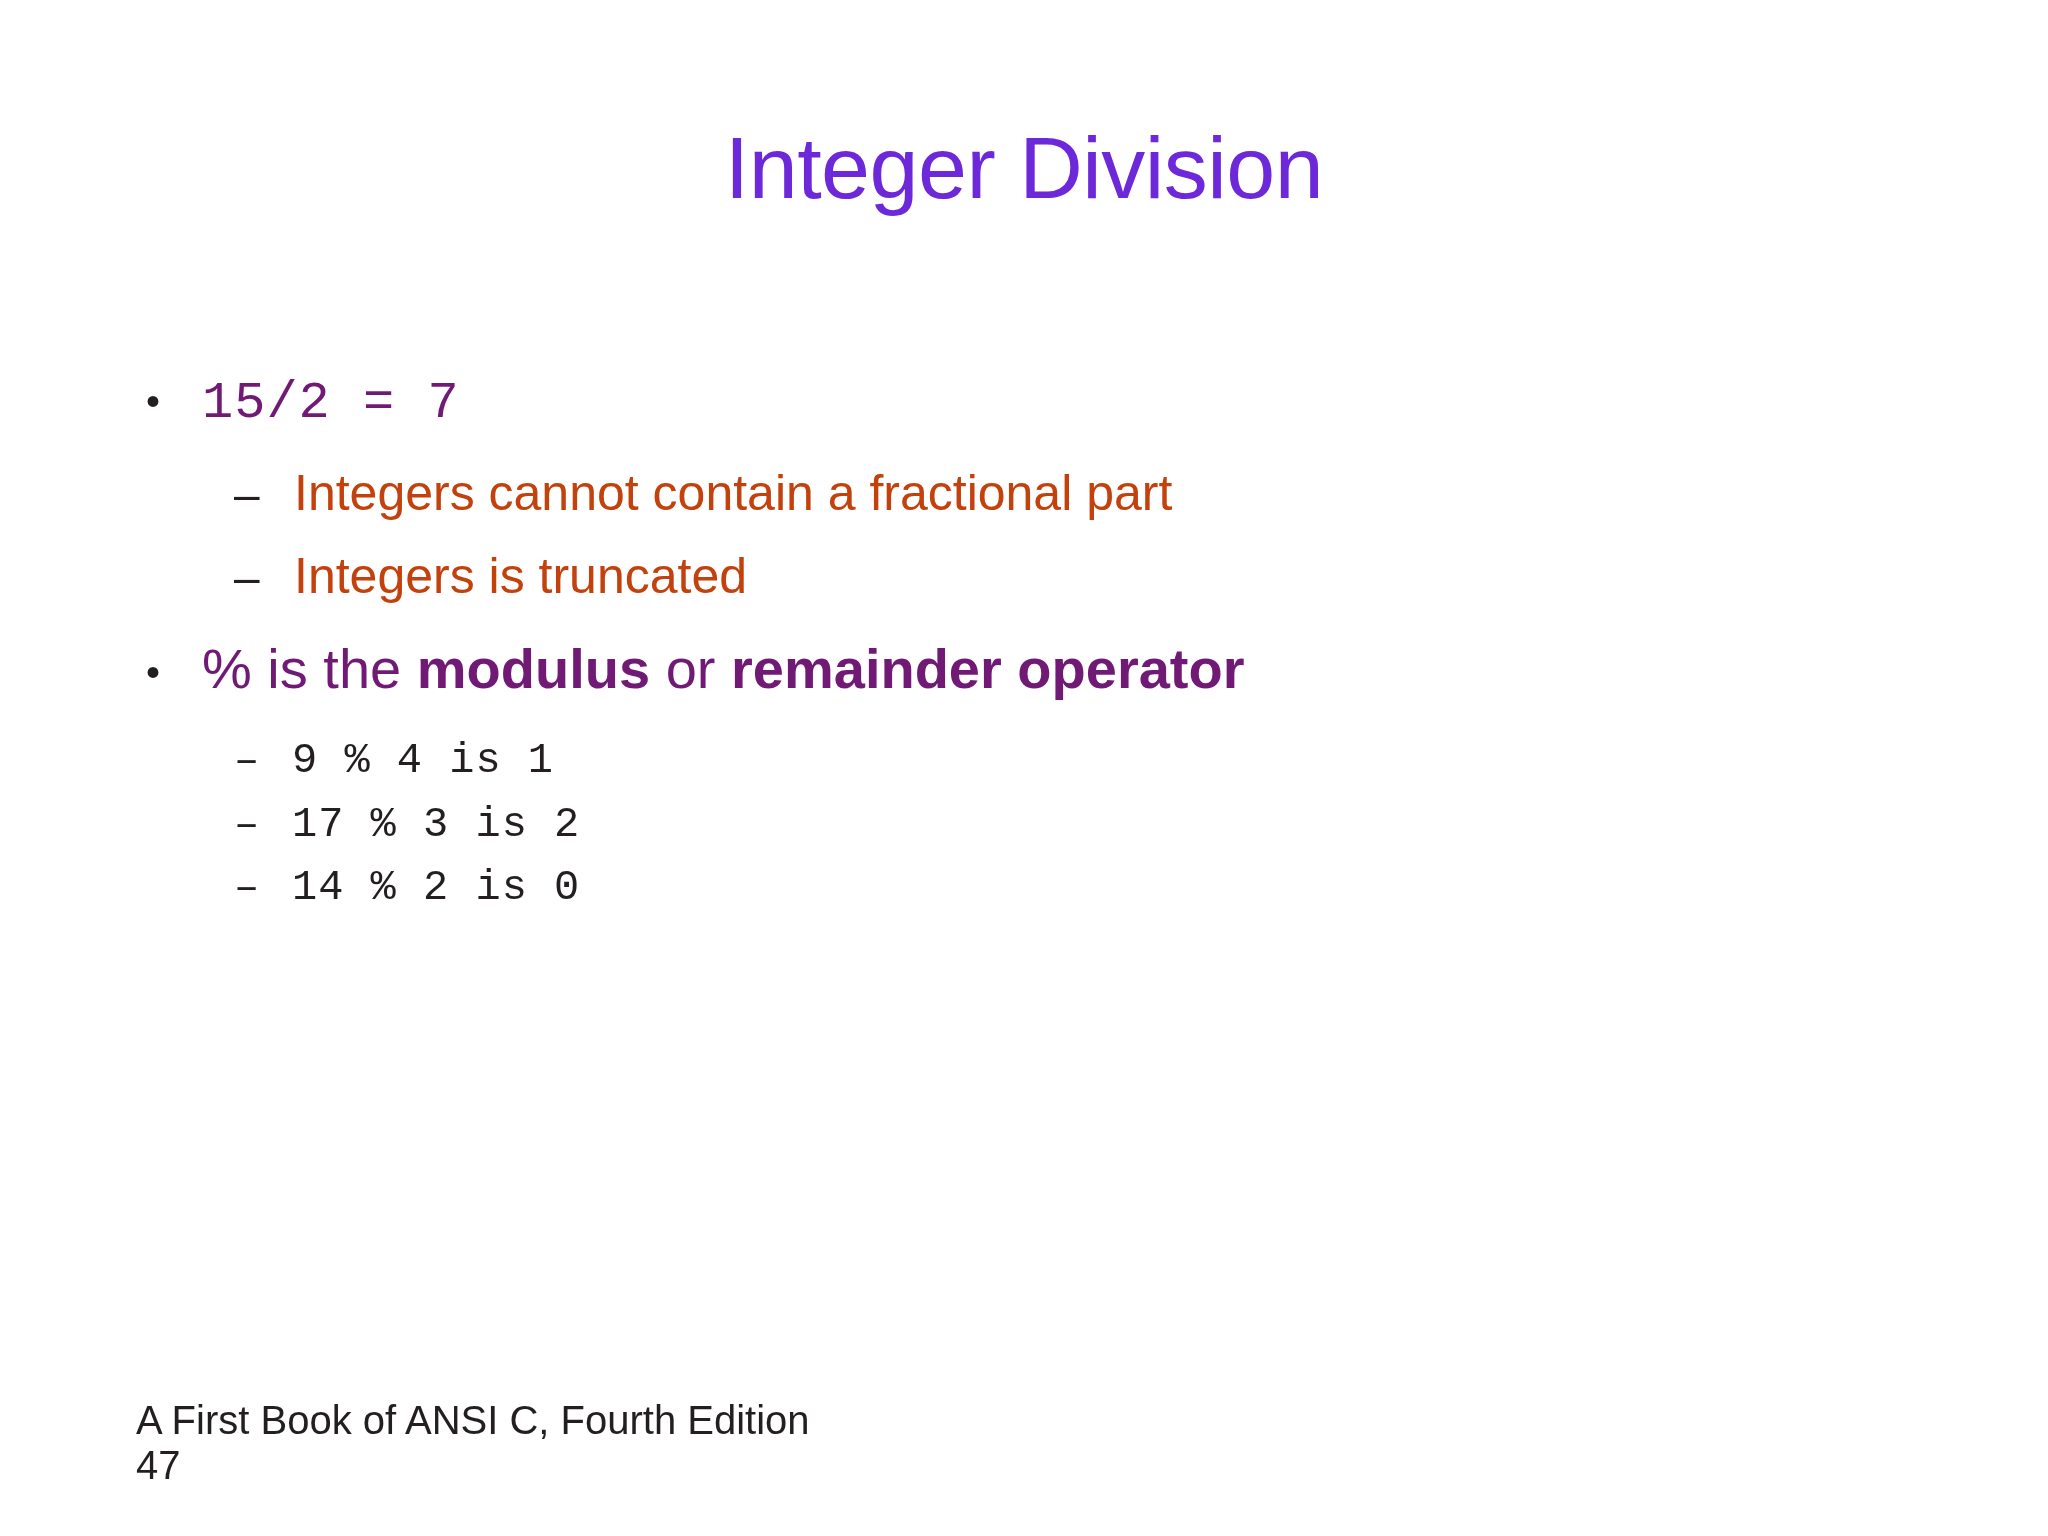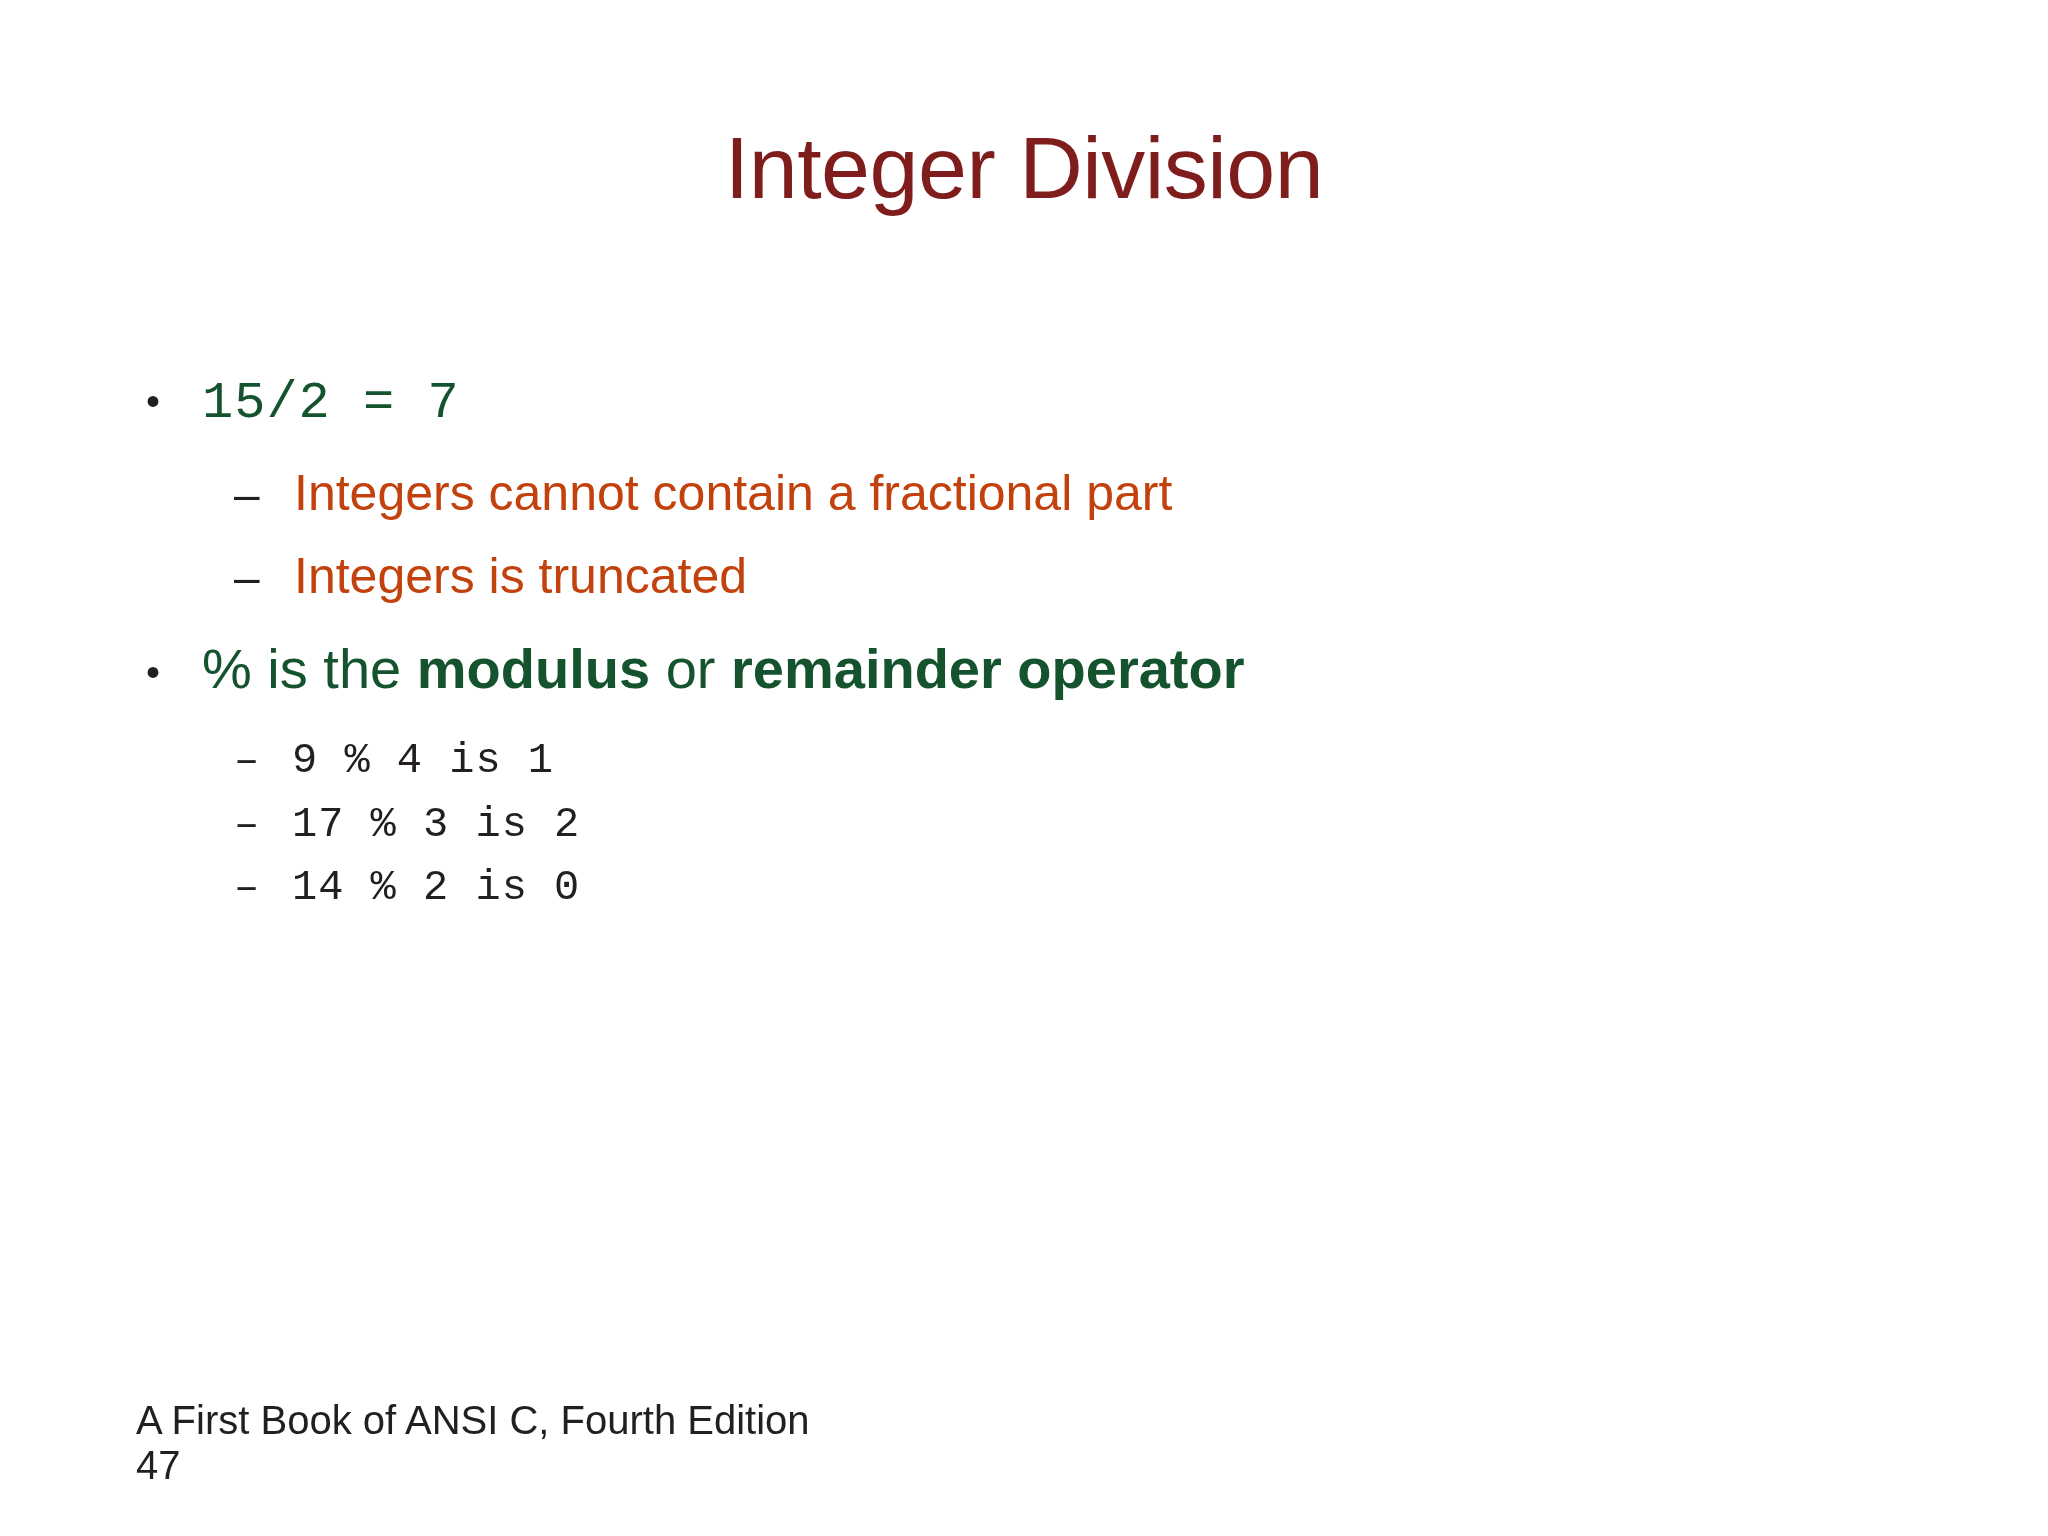--- a/index.html
+++ b/index.html
@@ -28,21 +28,21 @@
     position: absolute;
     top: 122px;
     left: 0;
     width: 2048px;
     text-align: center;
     font-family: "Liberation Sans", sans-serif;
     font-size: 88px;
     font-weight: 400;
     line-height: 1.05;
     letter-spacing: -0.5px;
-    color: #7f1d1d;
+    color: #6d28d9;
     white-space: nowrap;
   }
 
   
   .body-area {
     position: absolute;
     top: 372px;
     left: 130px;
     width: 1800px;
   }
@@ -64,21 +64,21 @@
     line-height: 1;
     text-align: left;
     padding-left: 16px;
     box-sizing: border-box;
     color: #231f20;
     transform: translateY(-2px);
   }
   .lvl1 .content {
     font-size: 54px;
     line-height: 1.22;
-    color: #14532d;
+    color: #701a75;
   }
   .lvl1.mono .content {
     font-family: "Liberation Mono", "DejaVu Sans Mono", monospace;
     font-size: 52px;
     letter-spacing: 1px;
   }
   .lvl1.sans .content {
     font-family: Liberation Sans, sans-serif;
     font-size: 56px;
   }

